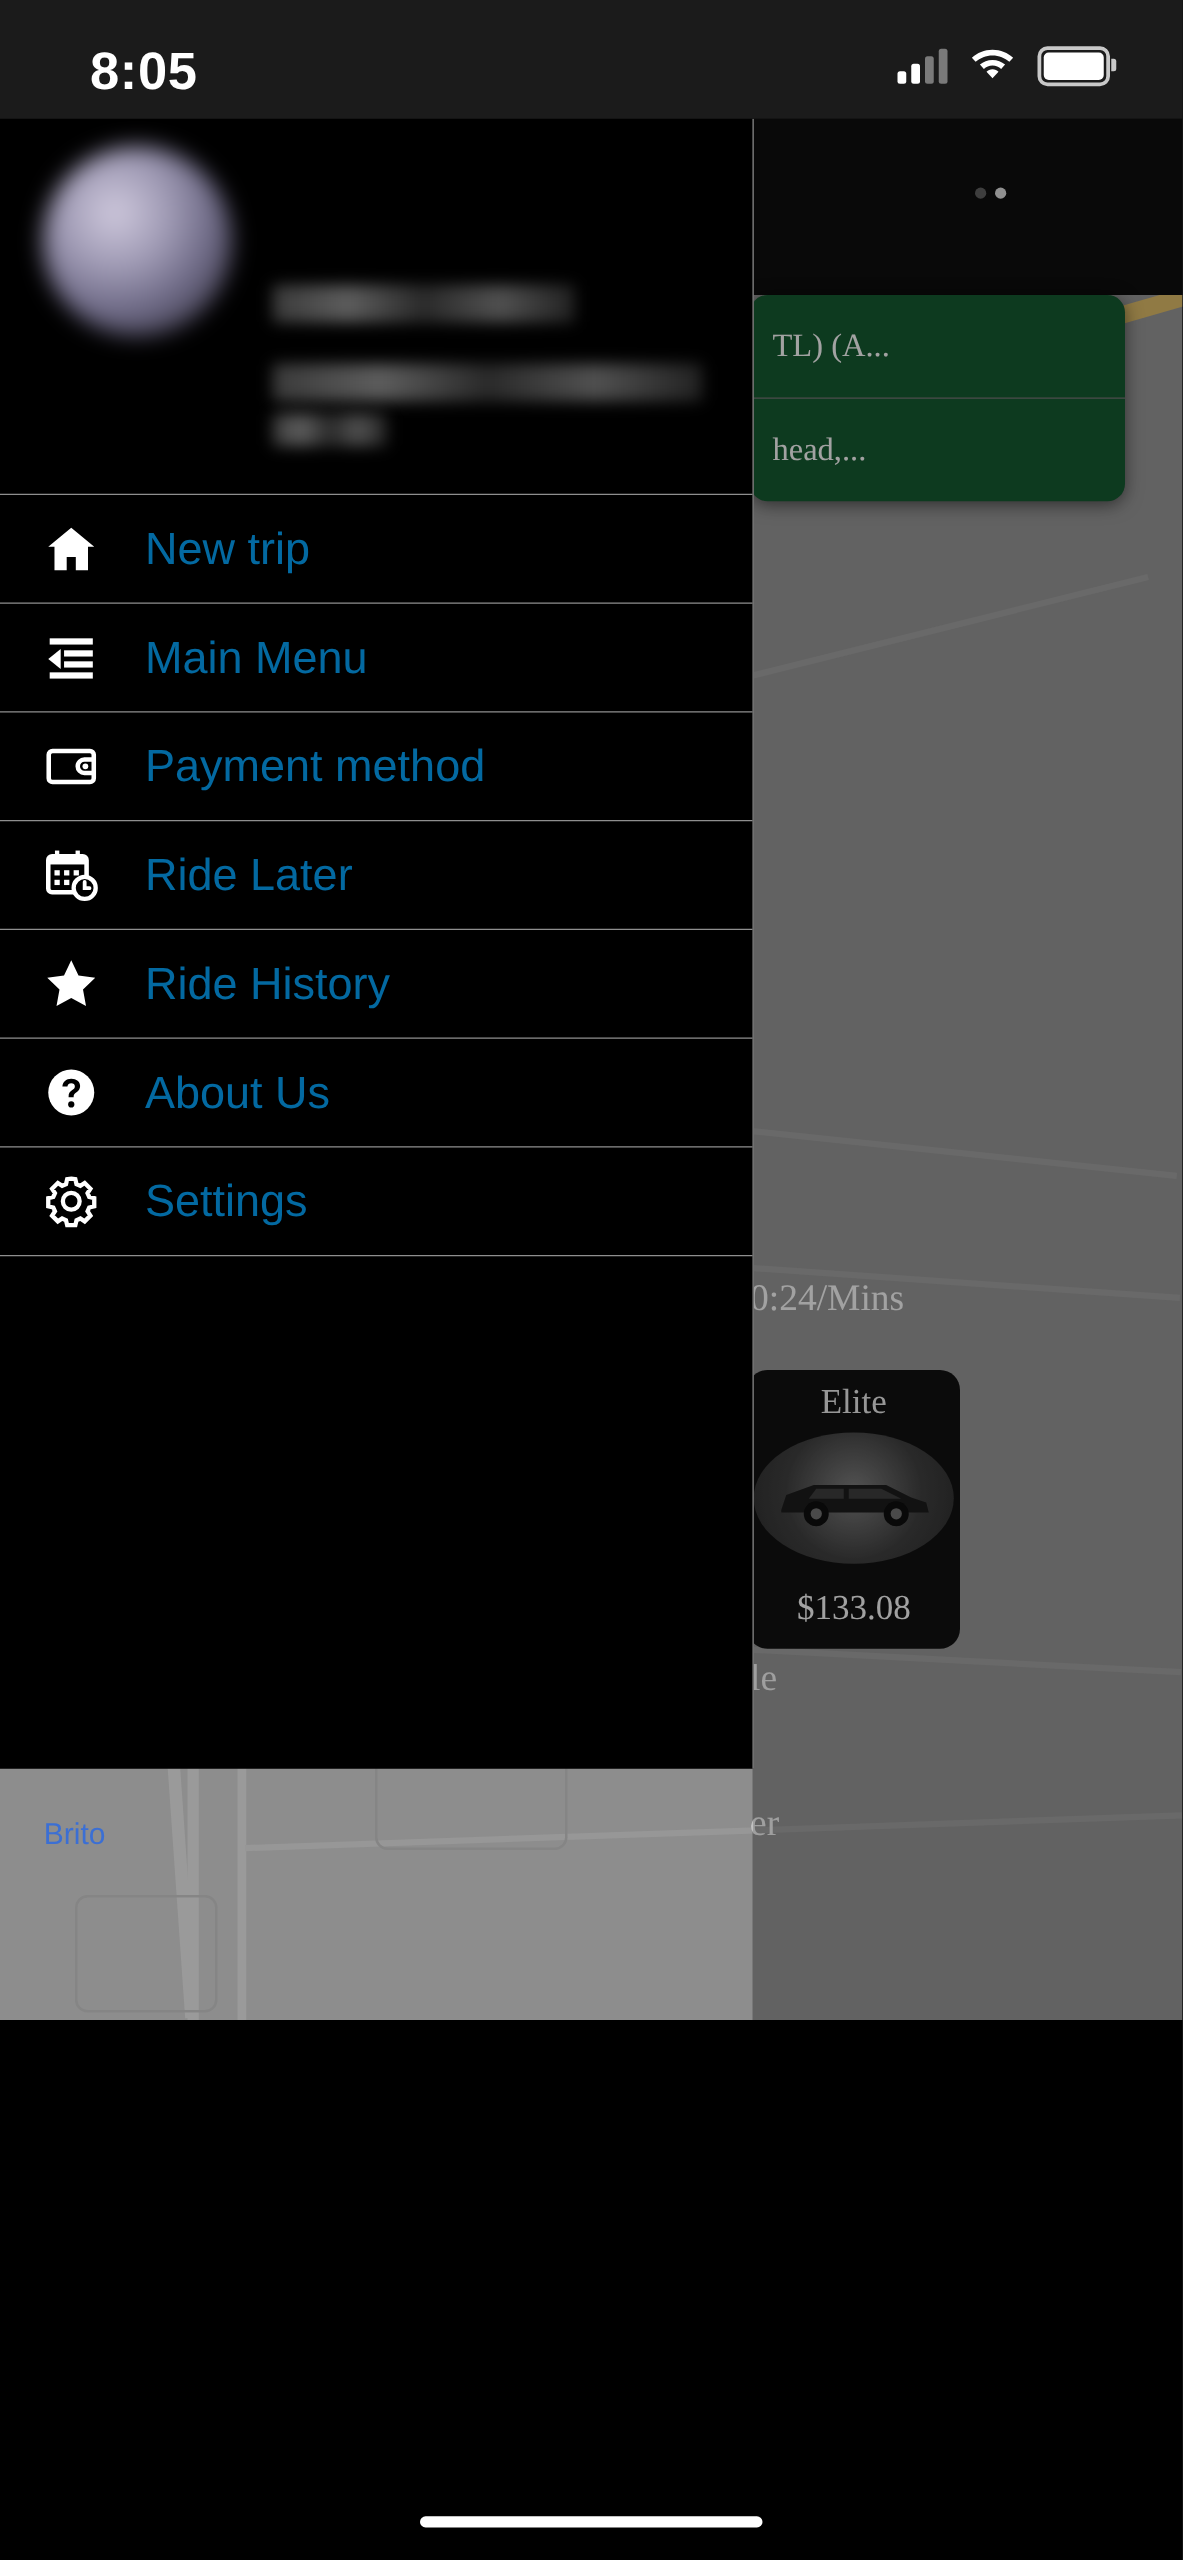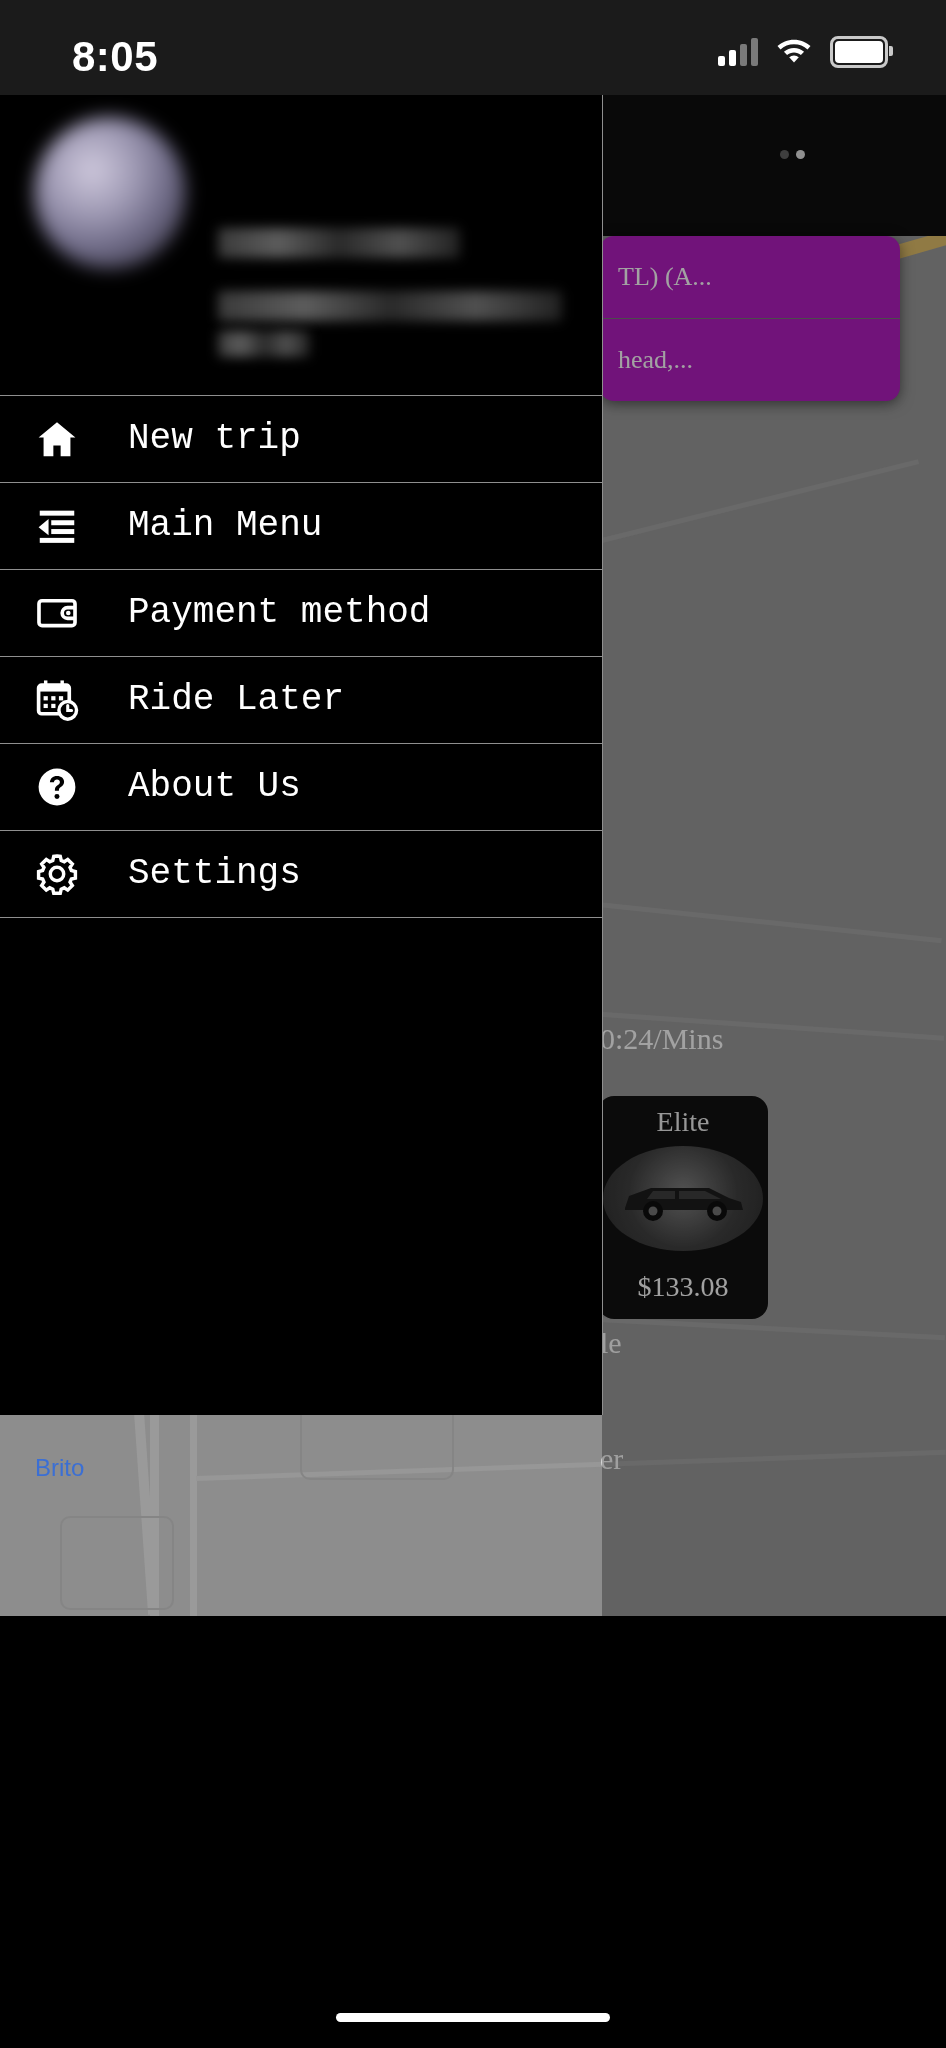--- a/index.html
+++ b/index.html
@@ -19,21 +19,21 @@
   .map-label.brand{color:#3b6fd4;font-family:"Liberation Sans",sans-serif;margin-left:29px;}
   .map-label.orange{color:#c08a28;}
 
   
   .map-topbar{position:absolute;left:0;top:95px;width:946px;height:141px;background:#0d0d0d;}
   .dots{position:absolute;left:780px;top:150px;display:flex;gap:7px;align-items:center;}
   .dots i{display:block;width:9px;height:9px;border-radius:50%;background:#cfcfcf;}
   .dots i.dim{background:#5a5a5a;}
 
   
-  .trip-card{position:absolute;left:600px;top:236px;width:300px;background:#a21caf;border-radius:14px;overflow:hidden;box-shadow:0 3px 14px rgba(0,0,0,.5);}
+  .trip-card{position:absolute;left:600px;top:236px;width:300px;background:#14532d;border-radius:14px;overflow:hidden;box-shadow:0 3px 14px rgba(0,0,0,.5);}
   .trip-row{padding:26px 18px;color:#e9e9e9;font-size:26px;white-space:nowrap;overflow:hidden;}
   .trip-row + .trip-row{border-top:1px solid #6e6e6e;}
 
   
   .locate-fab{position:absolute;left:612px;top:1170px;width:92px;height:92px;border-radius:50%;background:#bdbdbd;display:flex;align-items:center;justify-content:center;}
   .locate-fab svg{display:block;}
 
   
   .bottom-sheet{position:absolute;left:0;top:1616px;width:946px;height:432px;background:#000;}
   .eta-text{position:absolute;left:600px;top:1022px;color:#e9e9e9;font-size:30px;white-space:nowrap;}
@@ -54,21 +54,21 @@
   .redact{position:absolute;background:linear-gradient(90deg,rgba(190,190,190,.30),rgba(220,220,220,.42),rgba(160,160,160,.26),rgba(210,210,210,.38),rgba(150,150,150,.22));filter:blur(6px);border-radius:3px;}
   .r1{left:218px;top:133px;width:242px;height:30px;}
   .r2{left:218px;top:196px;width:344px;height:30px;}
   .r3{left:218px;top:236px;width:92px;height:26px;}
 
   .menu{border-top:1px solid #8f8f8f;}
   .menu-item{display:flex;align-items:center;height:87px;border-bottom:1px solid #8f8f8f;padding:0 0 0 26px;box-sizing:border-box;cursor:pointer;}
   .menu-item:first-child{border-top:none;}
   .mi-icon{width:62px;min-width:62px;display:flex;align-items:center;justify-content:center;}
   .mi-icon svg{display:block;}
-  .mi-label{margin-left:40px;color:#ffffff;font-size:36px;font-family:Liberation Mono, monospace;line-height:1;}
+  .mi-label{margin-left:28px;color:#0369a1;font-size:36px;font-family:Liberation Sans, sans-serif;line-height:1;}
 
   
   .statusbar{position:absolute;left:0;top:0;width:946px;height:95px;background:#1b1b1b;}
   .sb-time{position:absolute;left:72px;top:33px;color:#fff;font-size:42px;font-family:"Liberation Sans",sans-serif;font-weight:600;letter-spacing:.5px;}
   .sb-right{position:absolute;right:58px;top:36px;display:flex;align-items:center;gap:18px;}
   .bars{display:flex;align-items:flex-end;gap:4px;height:28px;}
   .bars i{display:block;width:7px;background:#fff;border-radius:2px;}
   .bars i:nth-child(1){height:10px;}
   .bars i:nth-child(2){height:16px;}
   .bars i:nth-child(3){height:22px;background:#7a7a7a;}
@@ -226,20 +226,28 @@
               <rect x="13" y="10" width="2.2" height="2.2"></rect>
             <rect x="5" y="14" width="2.2" height="2.2"></rect>
               <rect x="9" y="14" width="2.2" height="2.2"></rect>
             <circle cx="17.6" cy="17.4" r="4.6" fill="#000" stroke="#fff" stroke-width="1.8"></circle>
             <path d="M17.6 14.9 v2.6 h2" stroke="#fff" stroke-width="1.6" fill="none" stroke-linecap="round"></path>
           </svg>
         </span>
         <span class="mi-label">Ride Later</span>
       </div>
 
+      <div class="menu-item">
+        <span class="mi-icon">
+          <svg width="48" height="48" viewBox="0 0 24 24" fill="#fff">
+              <path d="M12 2.6 l2.9 6.1 6.7 .9 -4.9 4.7 1.2 6.6 -5.9 -3.2 -5.9 3.2 1.2 -6.6 -4.9 -4.7 6.7 -.9 Z"></path>
+            </svg>
+        </span>
+        <span class="mi-label">Ride History</span>
+      </div>
 
       <div class="menu-item">
         <span class="mi-icon">
           <svg width="46" height="46" viewBox="0 0 24 24">
             <circle cx="12" cy="12" r="9.6" fill="#fff"></circle>
             <path d="M12 6.3 c-2.2 0 -3.5 1.3 -3.7 3.2 h2.1 c.1 -.9 .7 -1.4 1.6 -1.4 .9 0 1.5 .5 1.5 1.3 0 .7 -.3 1.1 -1.2 1.7 -1 .7 -1.4 1.3 -1.4 2.5 v.4 h2.1 v-.3 c0 -.8 .3 -1.2 1.2 -1.8 1 -.7 1.5 -1.5 1.5 -2.6 0 -1.8 -1.5 -3 -3.7 -3 Z" fill="#000"></path>
             <circle cx="12" cy="17" r="1.3" fill="#000"></circle>
           </svg>
         </span>
         <span class="mi-label">About Us</span>

